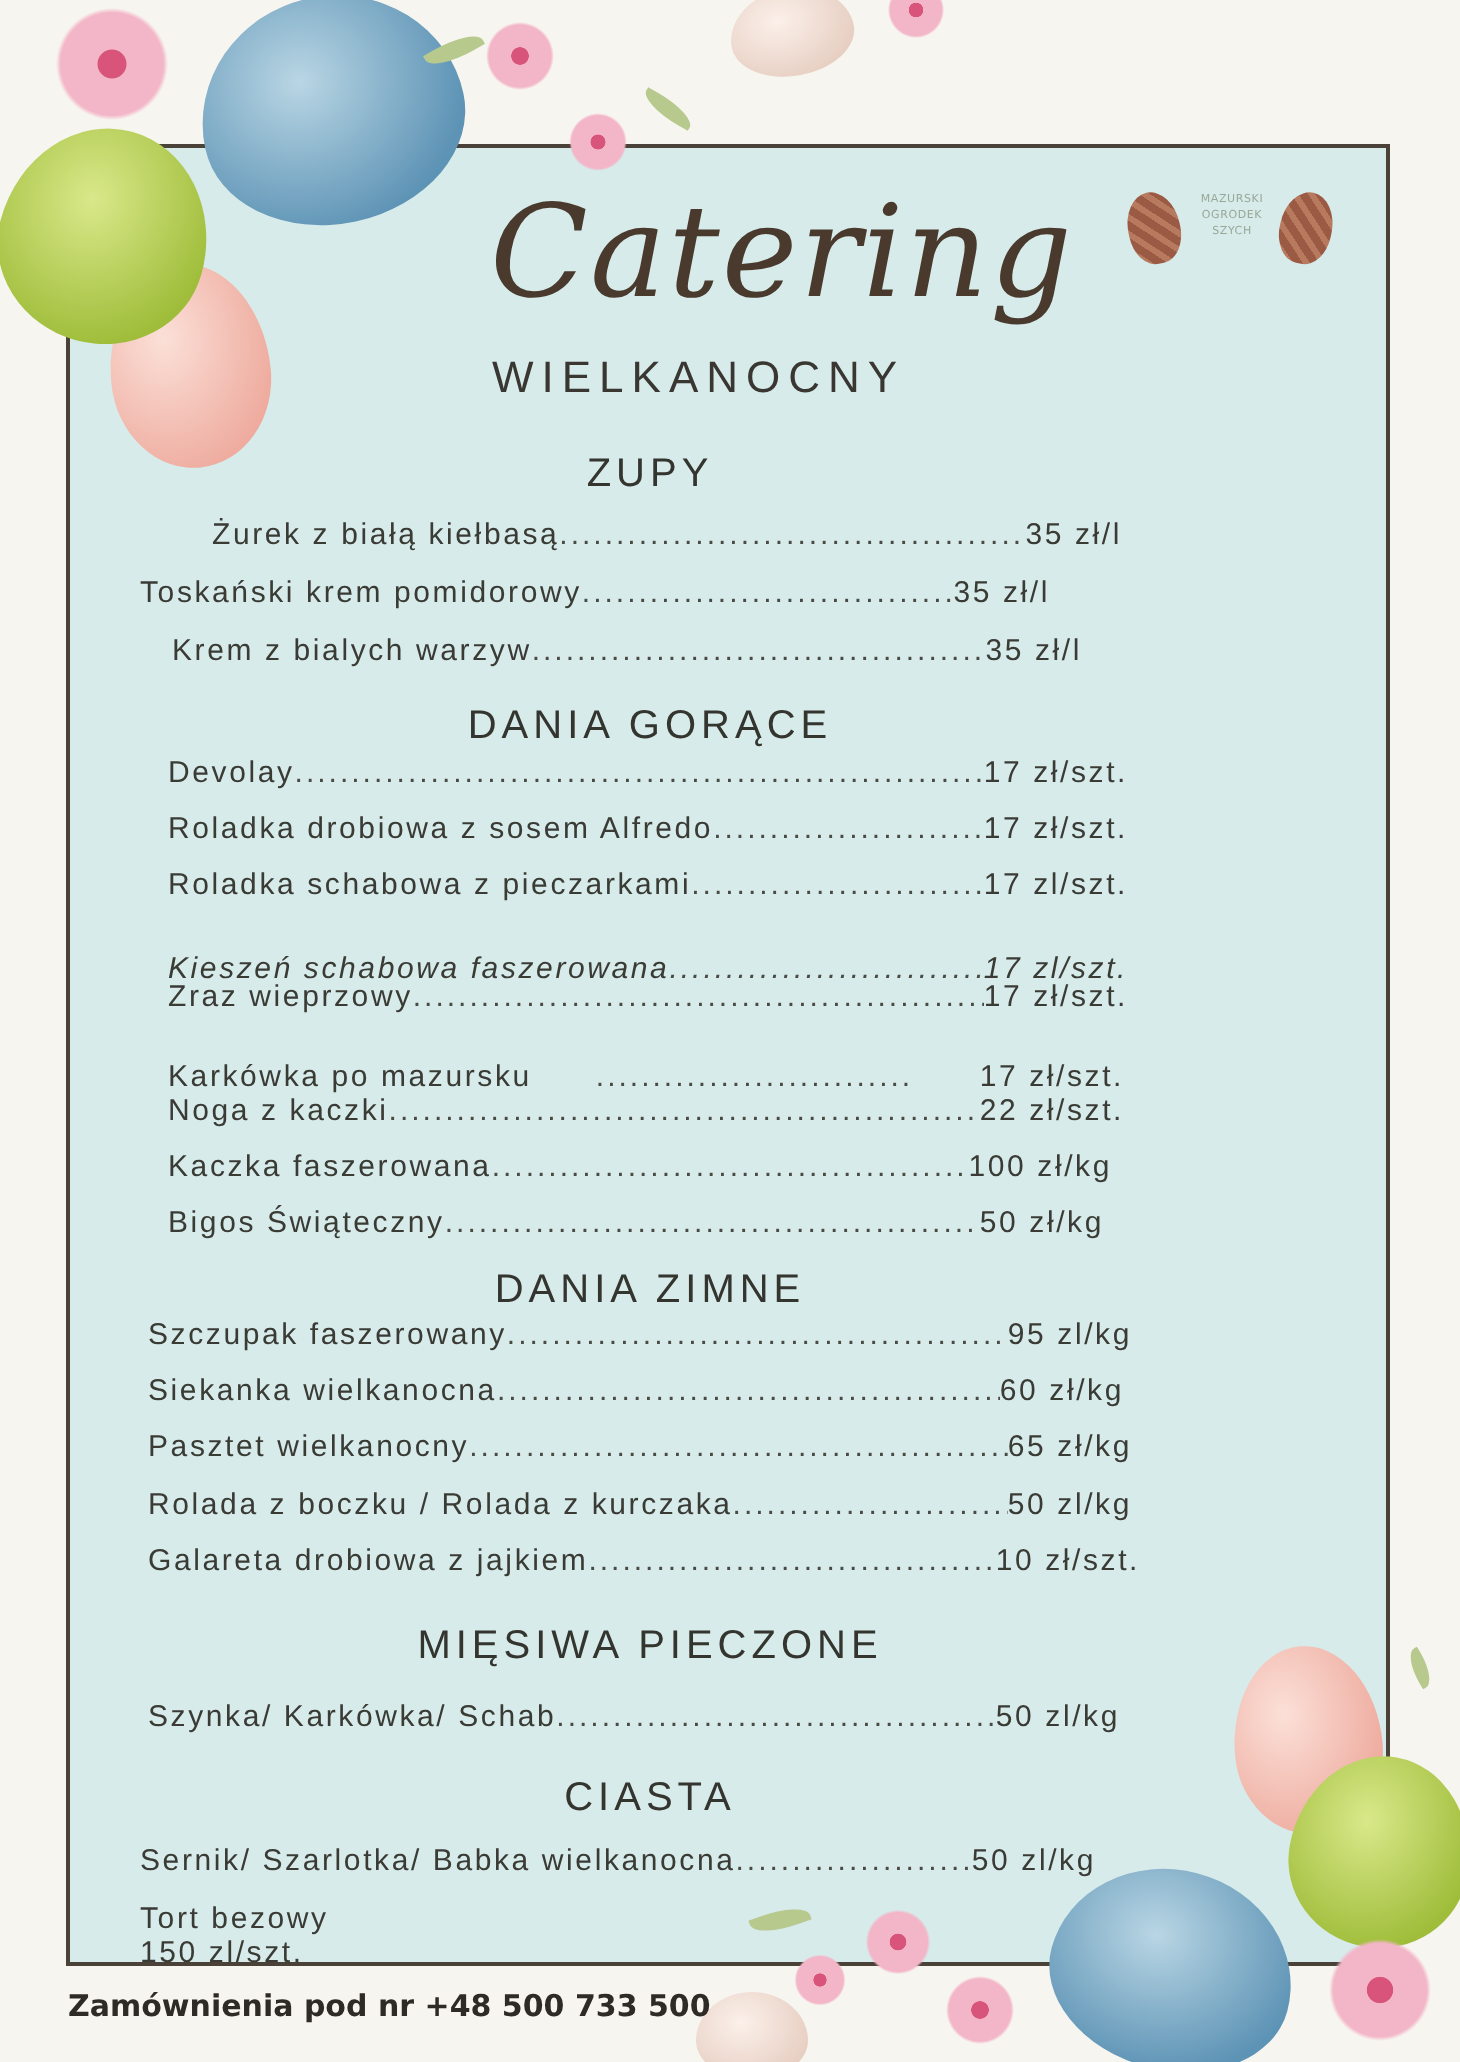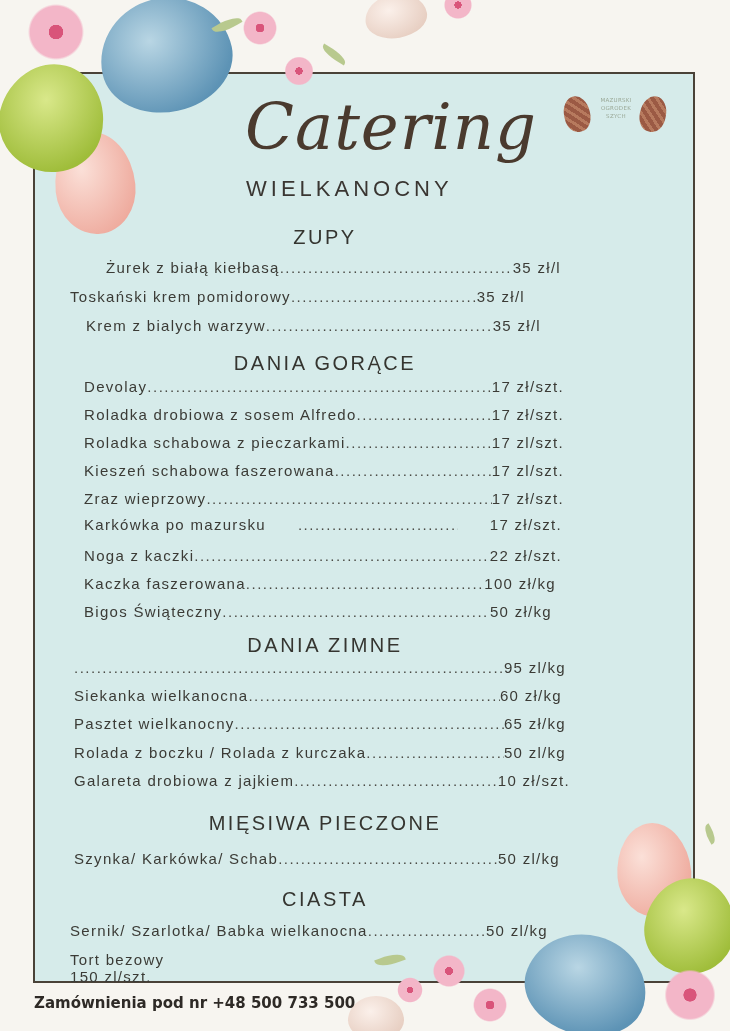--- a/index.html
+++ b/index.html
@@ -130,31 +130,31 @@
 <div class="row" style="left:84px;width:480px;top:406px;">
   <span class="name">Roladka drobiowa z sosem Alfredo</span>
     <span class="dots"></span>
     <span class="price">17 zł/szt.</span>
 </div>
 <div class="row" style="left:84px;width:480px;top:434px;">
   <span class="name">Roladka schabowa z pieczarkami</span>
     <span class="dots"></span>
     <span class="price">17 zl/szt.</span>
 </div>
-<div class="row" style="left:84px;width:480px;top:462px;">
+<div class="row" style="left:84px;width:480px;top:476px;font-style:italic;">
   <span class="name">Kieszeń schabowa faszerowana</span>
     <span class="dots"></span>
     <span class="price">17 zl/szt.</span>
 </div>
 <div class="row" style="left:84px;width:480px;top:490px;">
   <span class="name">Zraz wieprzowy</span>
     <span class="dots"></span>
     <span class="price">17 zł/szt.</span>
 </div>
-<div class="row" style="left:84px;width:478px;top:516px;gap:32px;">
+<div class="row" style="left:84px;width:478px;top:530px;gap:32px;">
   <span class="name">Karkówka po mazursku</span>
     <span class="dots"></span>
     <span class="price">17 zł/szt.</span>
 </div>
 <div class="row" style="left:84px;width:478px;top:547px;">
   <span class="name">Noga z kaczki </span>
     <span class="dots"></span>
     <span class="price">22 zł/szt.</span>
 </div>
 <div class="row" style="left:84px;width:472px;top:575px;">
@@ -163,20 +163,21 @@
     <span class="price">100 zł/kg</span>
 </div>
 <div class="row" style="left:84px;width:468px;top:603px;">
   <span class="name">Bigos Świąteczny</span>
     <span class="dots"></span>
     <span class="price">50 zł/kg</span>
 </div>
 
 <div class="section-title" style="top:634px;">DANIA ZIMNE</div>
 <div class="row" style="left:74px;width:492px;top:659px;">
+  <span class="name">Szczupak faszerowany </span>
     <span class="dots"></span>
     <span class="price">95 zl/kg</span>
 </div>
 <div class="row" style="left:74px;width:488px;top:687px;">
   <span class="name">Siekanka wielkanocna</span>
     <span class="dots"></span>
     <span class="price">60 zł/kg</span>
 </div>
 <div class="row" style="left:74px;width:492px;top:715px;">
   <span class="name">Pasztet wielkanocny</span>

